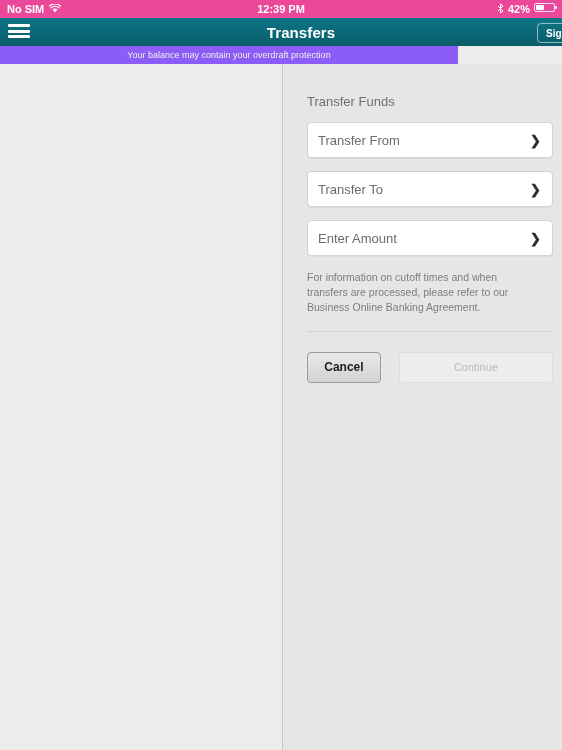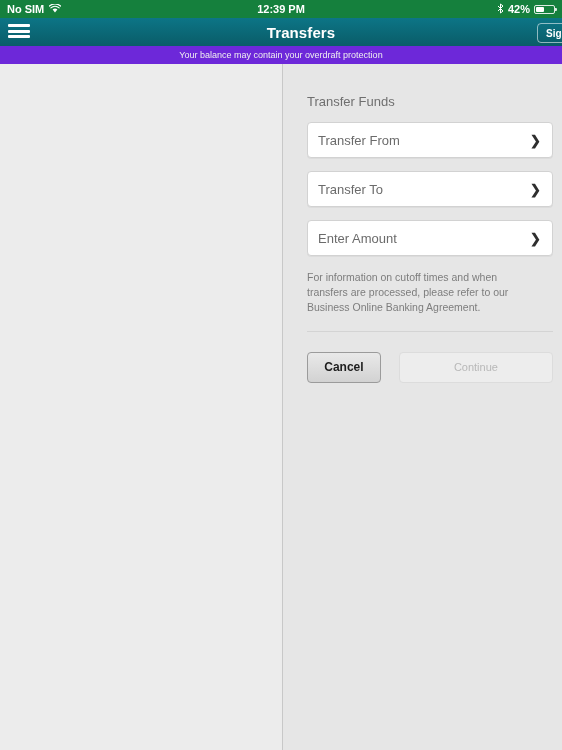--- a/index.html
+++ b/index.html
@@ -20,21 +20,21 @@
     height: 750px;
     background: #ececec;
   }
 
   
   .status-bar {
     position: absolute;
     top: 0; left: 0;
     width: 562px;
     height: 18px;
-    background: #15803d;
+    background: #ec4899;
     color: #ffffff;
     font-size: 11px;
     font-weight: bold;
     display: flex;
     align-items: center;
     box-sizing: border-box;
     padding: 0 7px;
   }
   .status-left {
     display: flex;
@@ -46,21 +46,21 @@
     position: absolute;
     left: 0; right: 0;
     text-align: center;
     font-size: 11px;
     font-weight: bold;
     pointer-events: none;
   }
   .status-right {
     margin-left: auto;
     display: flex;
-    align-items: center;
+    align-items: flex-start;
     gap: 4px;
     white-space: nowrap;
     z-index: 2;
   }
   .wifi-icon { display: inline-block; line-height: 1; }
   .bt-icon { display: inline-block; font-size: 11px; line-height: 1; }
   .battery {
     display: inline-block;
     position: relative;
     width: 21px;
@@ -140,23 +140,23 @@
     display: flex;
     align-items: center;
     cursor: pointer;
     background: transparent;
   }
 
   
   .banner {
     position: absolute;
     top: 46px; left: 0;
-    width: 562px;
+    width: 458px;
     height: 18px;
-    background: #6d28d9;
+    background: #8b5cf6;
     color: #f0f0f0;
     font-size: 9px;
     display: flex;
     align-items: center;
     justify-content: center;
   }
 
   
   .body-area {
     position: absolute;

